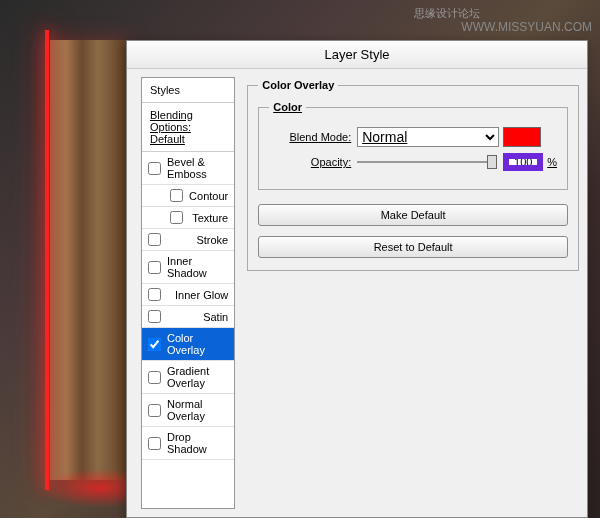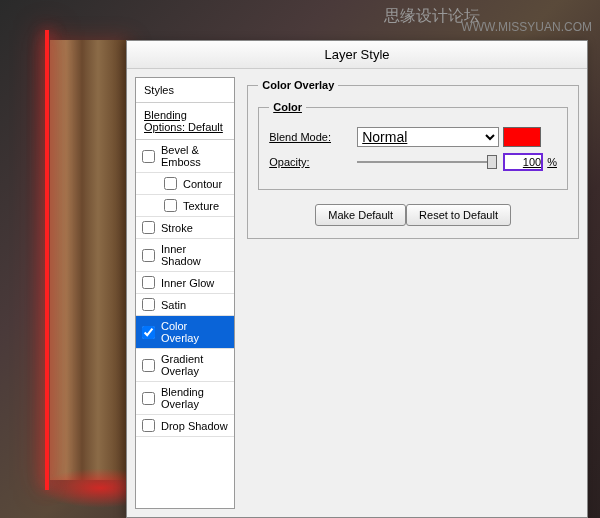--- a/index.html
+++ b/index.html
@@ -1,47 +1,47 @@
 <!DOCTYPE html>
 <html><head>
 <meta charset="utf-8">
 <style>
 * { box-sizing: border-box; margin: 0; padding: 0; }
 body { font-family: "Segoe UI", Tahoma, sans-serif; font-size: 11px; width: 600px; height: 518px; overflow: hidden; background: #3a3a3a; position: relative; }
 .bg-image { position: absolute; top: 0; left: 0; width: 600px; height: 518px; background: linear-gradient(135deg, #2a2a2a 0%, #4a3a3a 30%, #5a4a3a 50%, #3a2a2a 70%, #2a2020 100%); z-index: 0; }
 .bg-image::before { content: ""; position: absolute; left: 50px; top: 40px; width: 80px; height: 440px; background: linear-gradient(90deg, #8b6b47 0%, #a07850 20%, #6b4a2f 40%, #8b6b47 60%, #5a3a20 100%); box-shadow: 0 0 20px rgba(180,50,30,0.4); }
 .bg-image::after { content: ""; position: absolute; left: 45px; top: 30px; width: 4px; height: 460px; background: #ff2020; box-shadow: 0 0 15px #ff3030, 0 0 30px #ff2020; }
 .neon-glow { position: absolute; left: 40px; bottom: 10px; width: 120px; height: 40px; background: radial-gradient(ellipse, rgba(255,30,30,0.7) 0%, rgba(255,30,30,0) 70%); z-index: 1; }
-.watermark-top { position: absolute; top: 6px; right: 120px; color: #999; font-size: 16px; z-index: 2; }
+.watermark-top { position: absolute; top: 6px; right: 120px; color: #999; font-size: 11px; z-index: 2; }
 .watermark-url { position: absolute; top: 20px; right: 8px; color: #888; font-size: 12px; z-index: 2; }
 .dialog { position: absolute; top: 40px; left: 126px; width: 462px; height: 478px; background: #f0f0f0; border: 1px solid #888; z-index: 10; box-shadow: -2px 2px 10px rgba(0,0,0,0.3); }
 .titlebar { height: 28px; line-height: 28px; text-align: center; background: linear-gradient(#fdfdfd, #eaeaea); border-bottom: 1px solid #ccc; font-size: 13px; }
-.dlg-body { display: flex; height: calc(100% - 28px); }
+.dlg-body { display: flex; height: calc(100% - 28px); padding-left: 6px; }
 .sidebar { width: 162px; border: 1px solid #999; margin: 8px 4px 8px 8px; background: #fff; }
 .sidebar-header { padding: 6px 8px; border-bottom: 1px solid #ccc; }
 .sidebar-sub { padding: 6px 8px; border-bottom: 1px solid #ccc; text-decoration: underline; }
 .sidebar ul { list-style: none; }
-.style-item { display: flex; align-items: center; padding: 4px 6px; border-bottom: 1px solid #e0e0e0; cursor: pointer; }
+.style-item { display: flex; align-items: center; padding: 4px 6px; border-bottom: 1px solid #e0e0e0; cursor: pointer; justify-content: space-between; }
 .style-item.indent { padding-left: 28px; }
 .style-item.selected { background: #0a64d8; color: #fff; }
 .style-item input[type=checkbox] { margin-right: 6px; }
 .main-panel { flex: 1; padding: 10px 8px; position: relative; }
 fieldset { border: 1px solid #aaa; padding: 8px 10px 12px 10px; }
 fieldset legend { padding: 0 4px; font-weight: bold; }
 fieldset.inner { margin-top: 2px; text-decoration: underline; }
 .row { display: flex; align-items: center; margin: 6px 0; }
-.row label { width: 82px; text-align: left; margin-right: 6px; }
+.row label { width: 82px; text-align: right; margin-right: 6px; }
 select { flex: 0 0 142px; height: 20px; border: 1px solid #888; background: #fff; font-size: 14px; }
 .color-swatch { width: 38px; height: 20px; background: #ff0000; border: 1px solid #666; margin-left: 4px; cursor: pointer; }
 .slider { flex: 0 0 140px; height: 18px; position: relative; margin-right: 6px; }
 .slider-track { position: absolute; top: 8px; left: 0; width: 100%; height: 2px; background: #999; }
 .slider-thumb { position: absolute; top: 2px; right: 0; width: 10px; height: 14px; background: #ddd; border: 1px solid #666; }
-.num-input { width: 40px; height: 18px; border: 2px solid #6d28d9; text-align: right; font-size: 11px; }
+.num-input { width: 40px; height: 18px; border: 6px solid #6d28d9; text-align: center; font-size: 11px; }
 .pct { margin-left: 4px; }
-.btn-row { display: flex; justify-content: center; margin-top: 14px; }
+.btn-row { display: flex; gap: 10px; justify-content: center; margin-top: 14px; flex-direction: column; }
 .btn { padding: 4px 12px; background: linear-gradient(#fdfdfd,#e4e4e4); border: 1px solid #888; border-radius: 3px; font-size: 11px; cursor: pointer; }
 </style>
 </head>
 <body>
 
 <div class="bg-image"></div>
 <div class="neon-glow"></div>
 
 <div class="watermark-top">思缘设计论坛</div>
 <div class="watermark-url">WWW.MISSYUAN.COM</div>
@@ -84,21 +84,21 @@
           <li class="style-item selected">
             <input type="checkbox" checked="" style="">
             <span>Color Overlay</span>
           </li>
           <li class="style-item">
             <input type="checkbox" style="">
             <span>Gradient Overlay</span>
           </li>
           <li class="style-item">
             <input type="checkbox" style="">
-            <span>Blending Overlay</span>
+            <span>Normal Overlay</span>
           </li>
           <li class="style-item">
             <input type="checkbox" style="">
             <span>Drop Shadow</span>
           </li>
         </ul>
     </div>
     <div class="main-panel">
       <fieldset>
         <legend>Color Overlay</legend>

